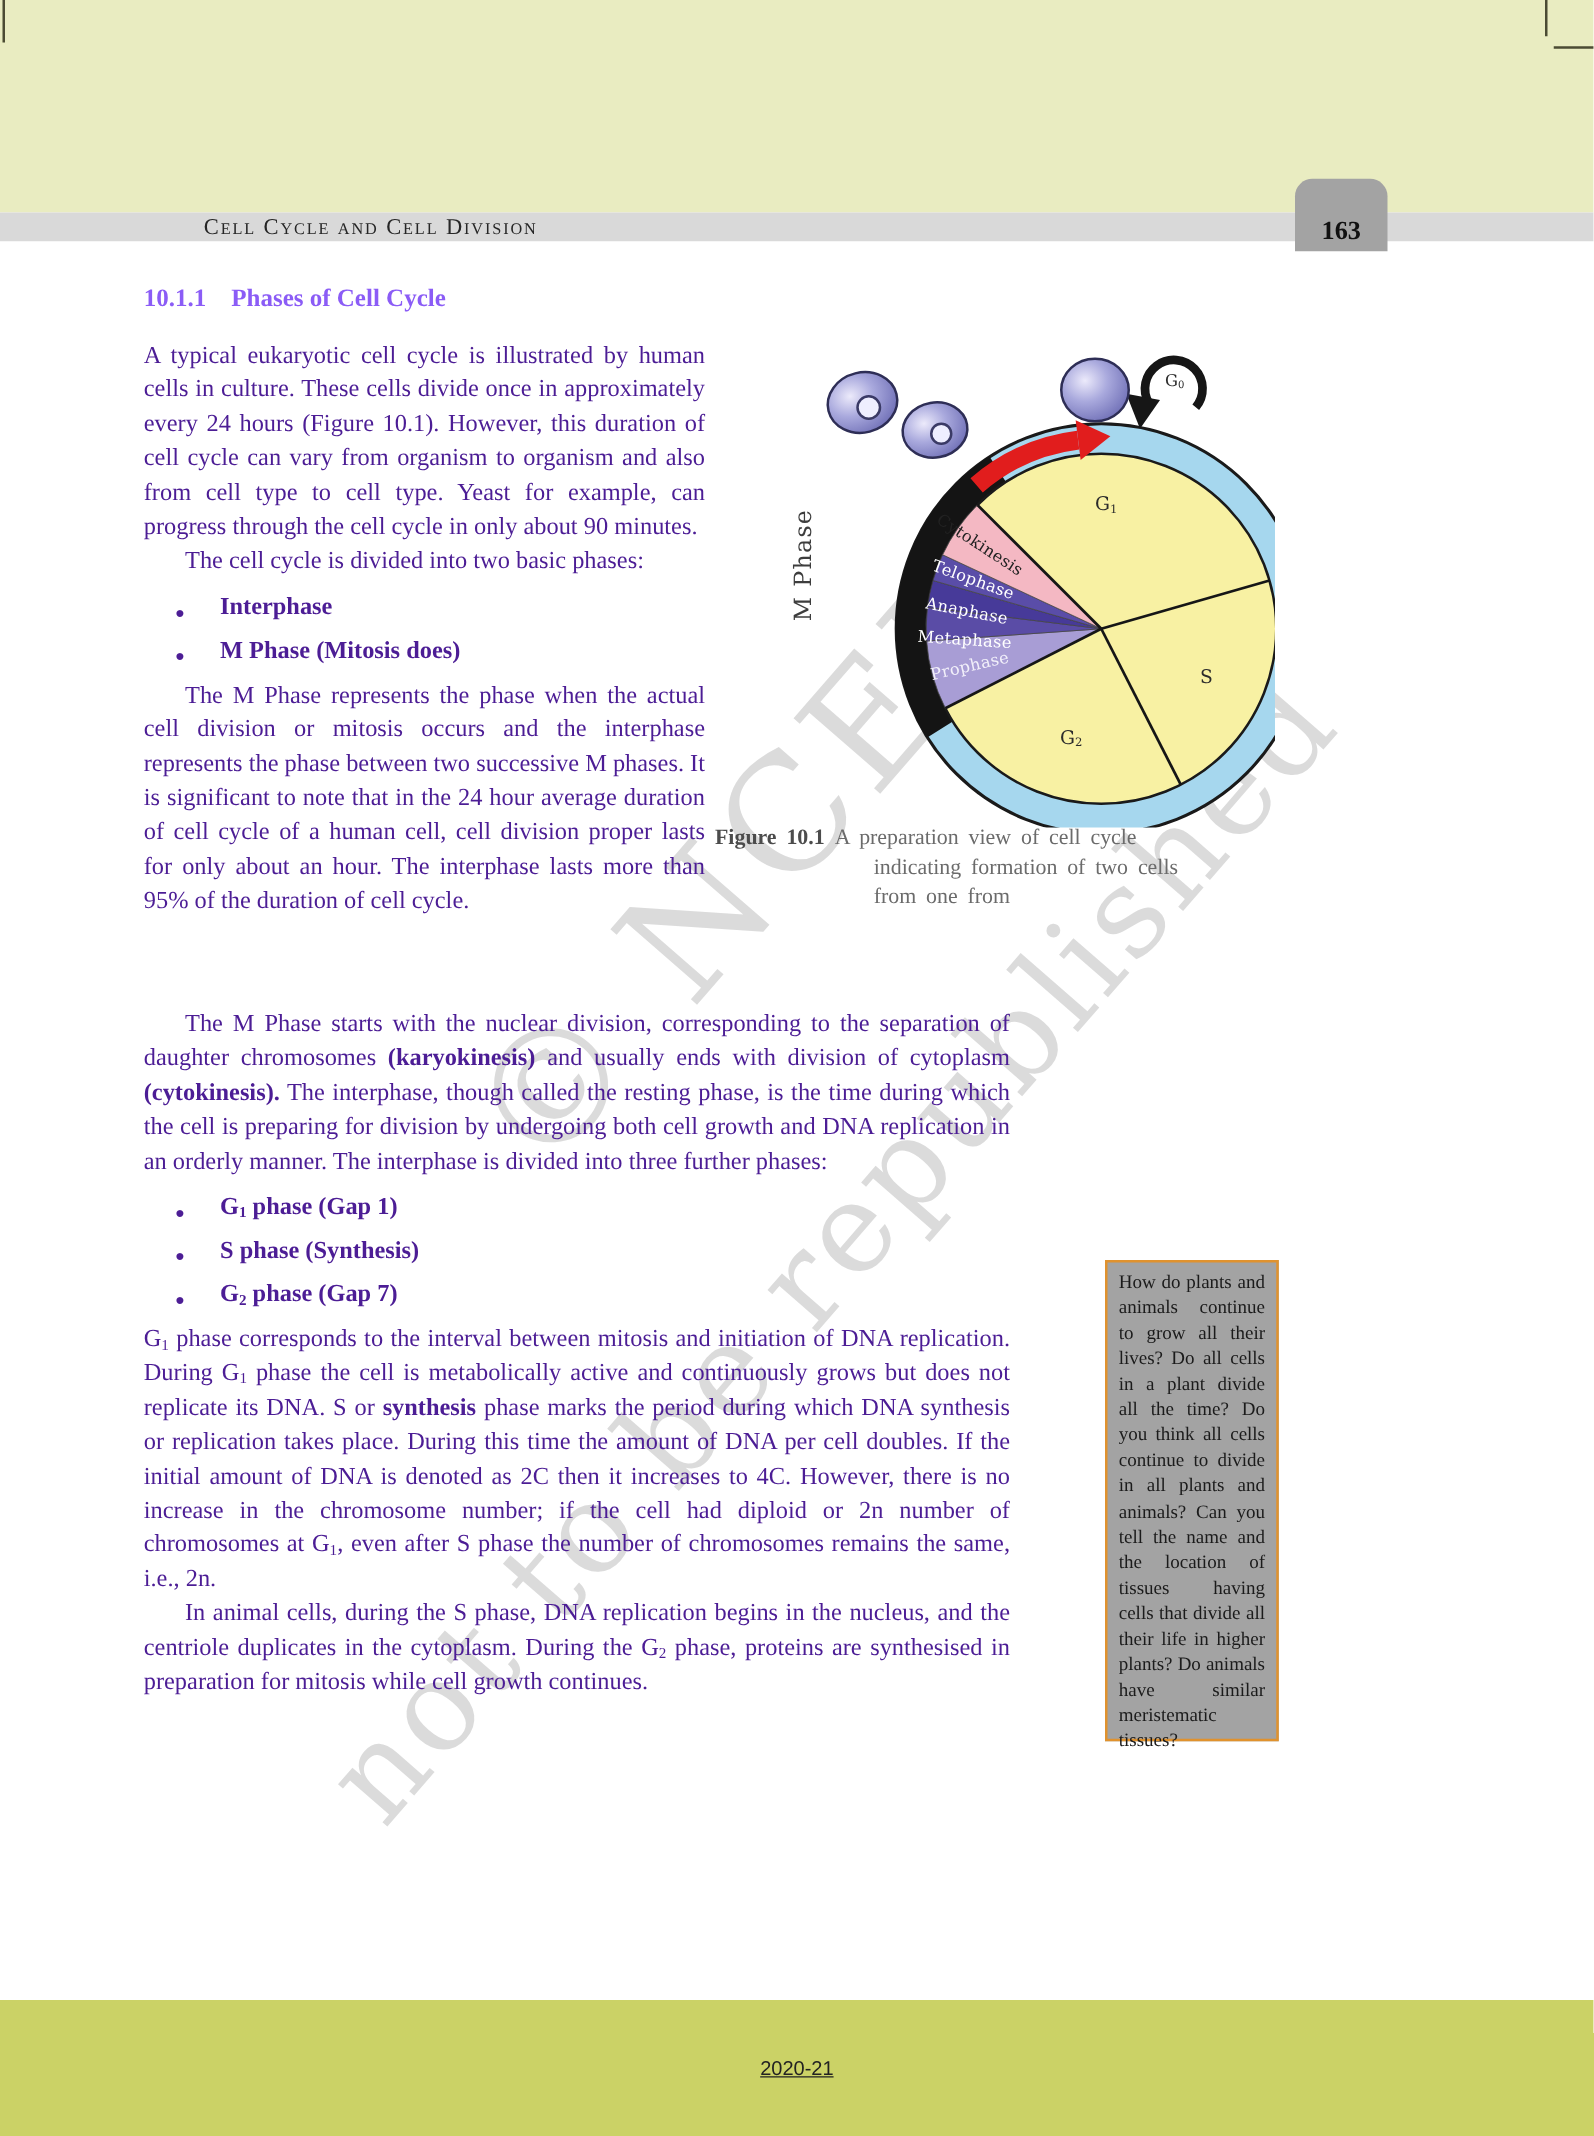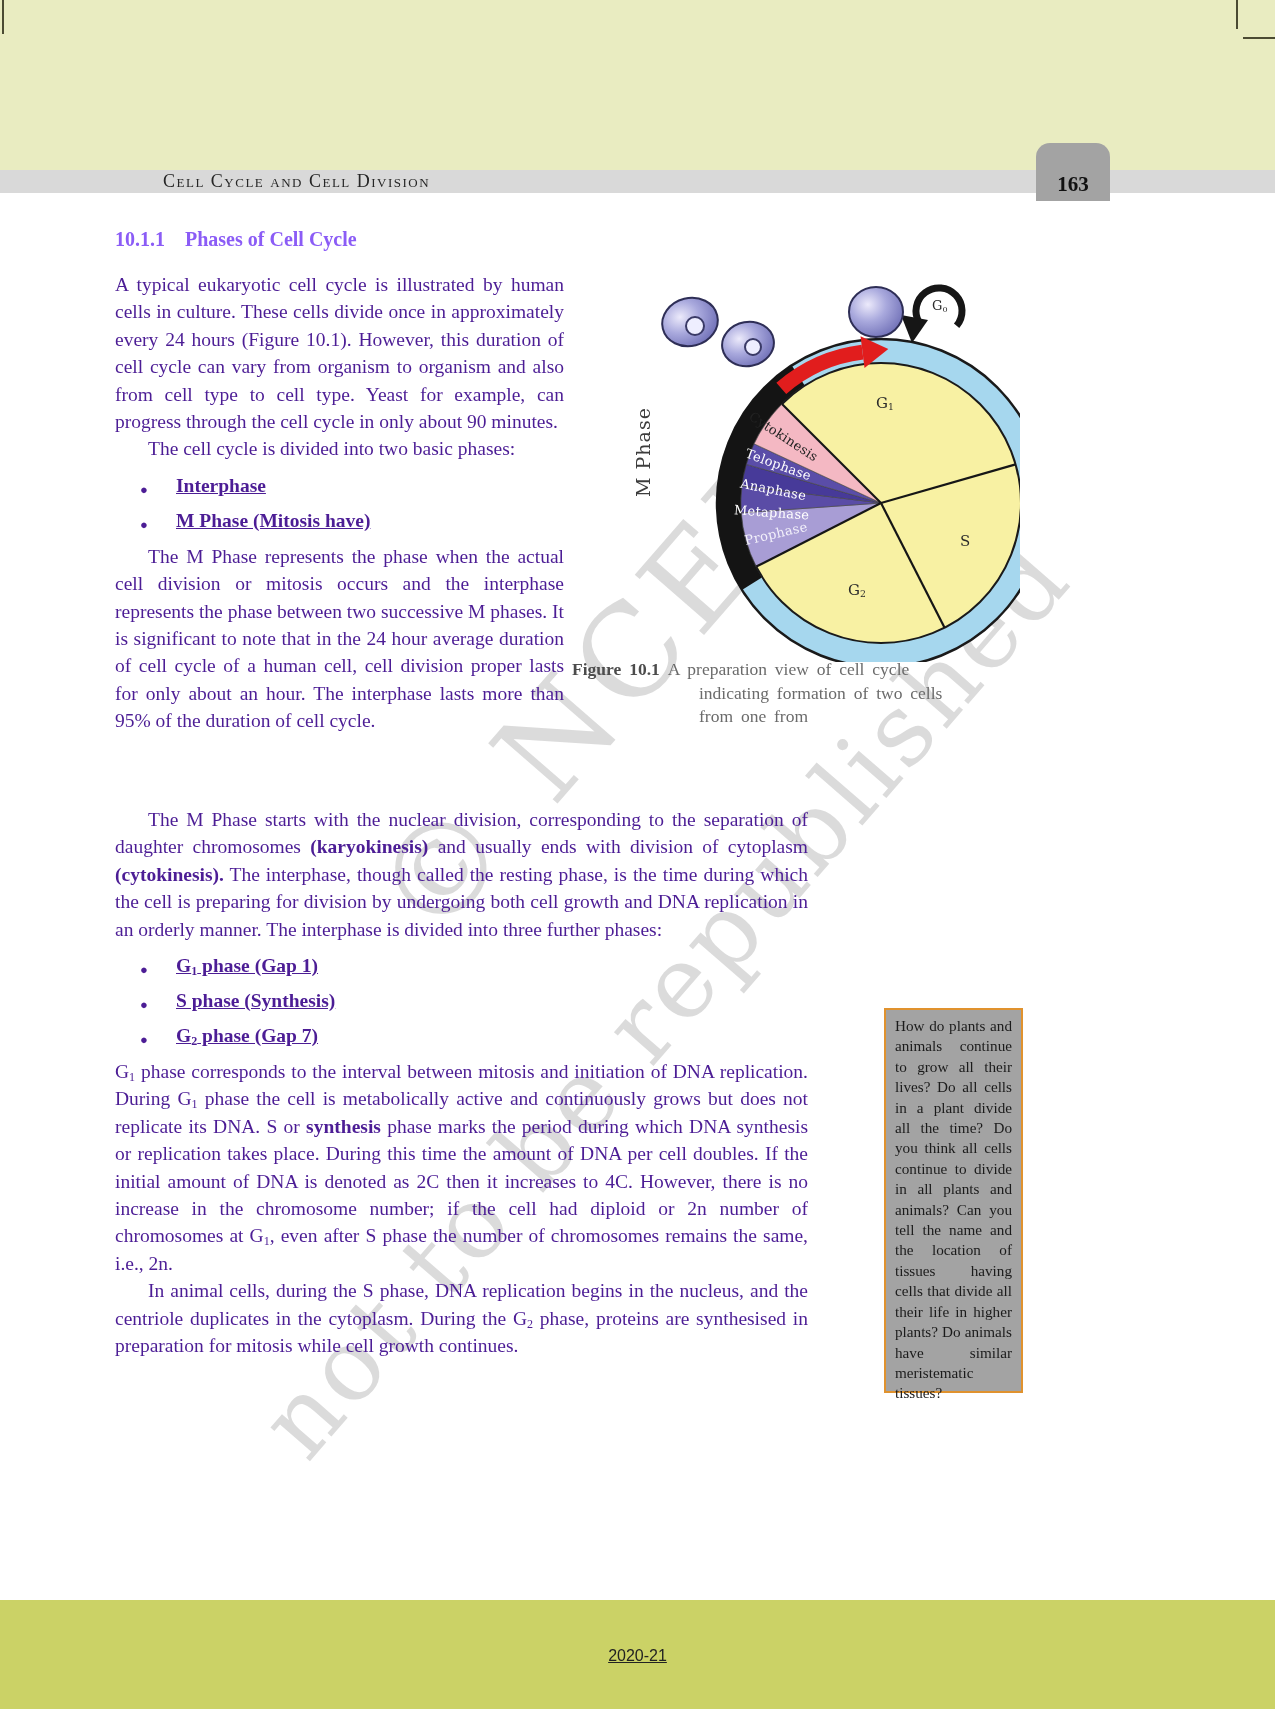--- a/index.html
+++ b/index.html
@@ -28,21 +28,21 @@
   
   .section-heading{left:115px;top:228px;color:#8b5cf6;font-size:20px;font-weight:bold;z-index:2;}
   .section-heading .num{margin-right:20px;}
   .body-text{font-size:19.5px;line-height:27.4px;text-align:justify;color:#4c1d95;}
   .indent{text-indent:33px;}
   #left-col{left:115px;top:271px;width:449px;z-index:2;}
   #main-flow{left:115px;top:806px;width:693px;z-index:2;}
   #left-col p,#main-flow p{margin:0;}
   ul.blist{list-style:none;margin:10px 0 8px 0;padding:0 0 0 25px;}
   ul.blist li{position:relative;padding-left:36px;font-weight:bold;font-size:19.5px;
-    line-height:26px;margin-bottom:9px;text-decoration:underline;}
+    line-height:26px;margin-bottom:9px;}
   ul.blist li::before{content:"●";position:absolute;left:0;top:4px;font-size:13px;}
   .sub{font-size:0.62em;vertical-align:-0.22em;line-height:0;}
   
   #figure{left:598px;top:256px;width:422px;height:406px;z-index:2;}
   #figure .lbl{position:absolute;font-size:15px;color:#2b2b2b;font-family:"DejaVu Serif",serif;}
   #figure .lbl-g0{font-size:13px;}
   #figure .wlbl{position:absolute;font-size:13px;letter-spacing:0.3px;white-space:nowrap;
     font-family:"DejaVu Serif",serif;}
   .m-phase{position:absolute;left:-20px;top:185px;width:130px;text-align:center;
     transform:rotate(-90deg);font-size:19px;color:#3d3d3d;letter-spacing:1px;
@@ -79,21 +79,21 @@
 
   <div class="abs section-heading">
     <span class="num">10.1.1</span><span>Phases of Cell Cycle</span>
   </div>
 
   <div class="abs body-text" id="left-col">
     <p>A typical eukaryotic cell cycle is illustrated by human cells in culture. These cells divide once in approximately every 24 hours (Figure 10.1). However, this duration of cell cycle can vary from organism to organism and also from cell type to cell type. Yeast for example, can progress through the cell cycle in only about 90 minutes.</p>
     <p class="indent">The cell cycle is divided into two basic phases:</p>
     <ul class="blist">
       <li>Interphase</li>
-      <li>M Phase (Mitosis have)</li>
+      <li>M Phase (Mitosis does)</li>
     </ul>
     <p class="indent">The M Phase represents the phase when the actual cell division or mitosis occurs and the interphase represents the phase between two successive M phases. It is significant to note that in the 24 hour average duration of cell cycle of a human cell, cell division proper lasts for only about an hour. The interphase lasts more than 95% of the duration of cell cycle.</p>
   </div>
 
   <div class="abs" id="figure">
     <svg width="422" height="406" viewBox="0 0 422 406">
       <defs>
         <radialGradient id="cg" cx="35%" cy="35%" r="75%">
           <stop offset="0%" stop-color="#eceafb"></stop>
           <stop offset="45%" stop-color="#a9a9dd"></stop>

